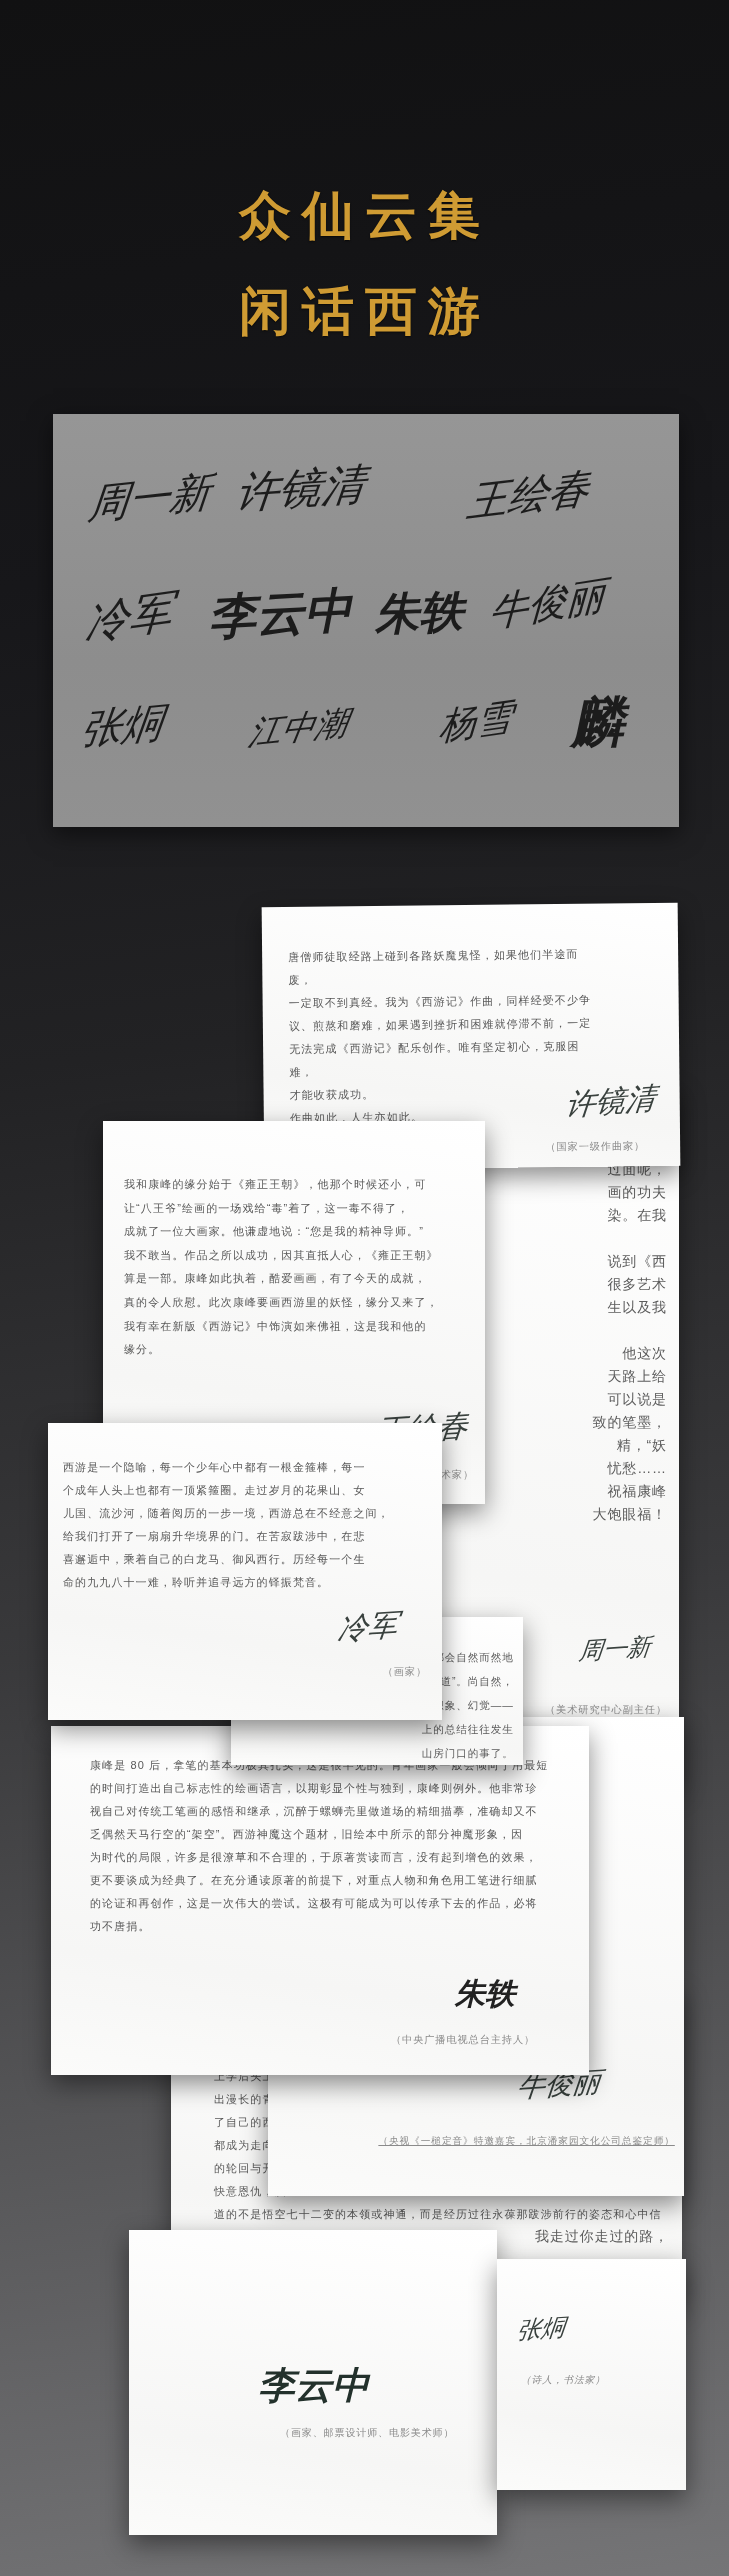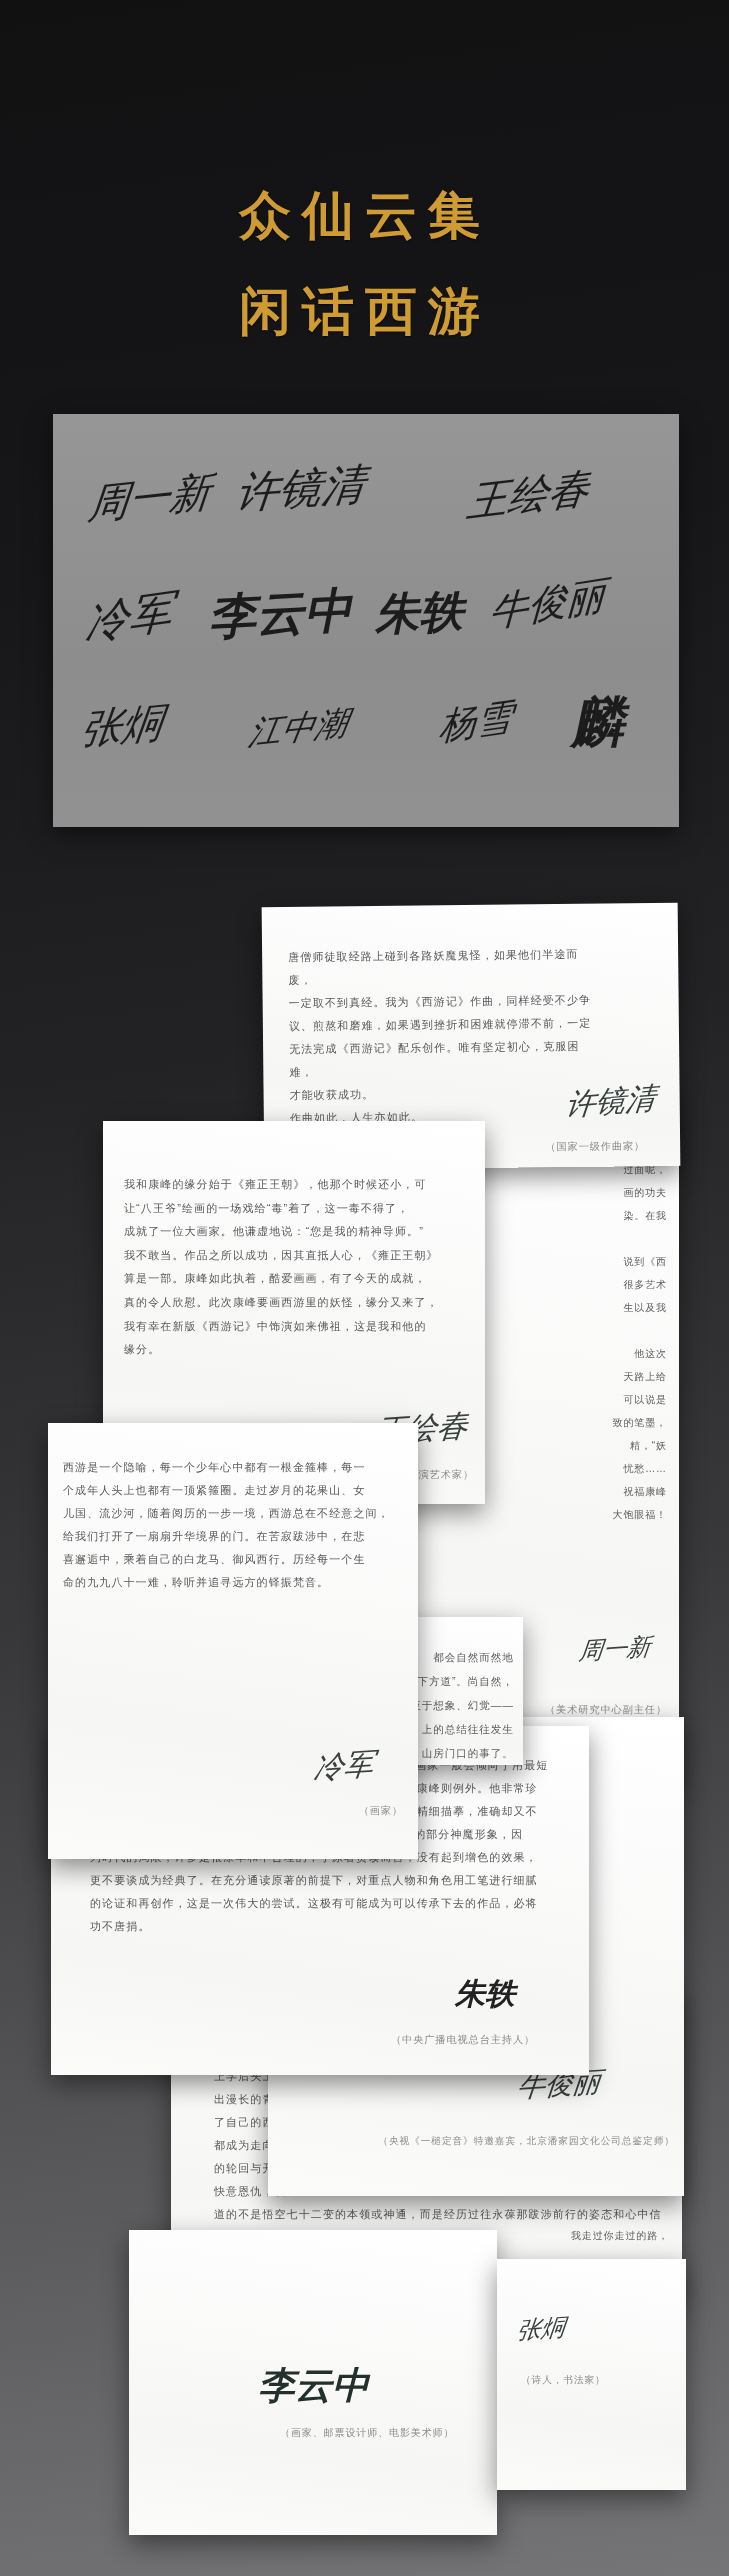--- a/index.html
+++ b/index.html
@@ -28,21 +28,21 @@
   .card{
     position:absolute;background:linear-gradient(188deg,#ffffff,#f6f6f5 70%,#fbfbfa);
     box-shadow:0 9.2px 24px rgba(0,0,0,.45);
   }
   .body{
     position:absolute;white-space:pre-line;color:#585858;
     font-size:11px;letter-spacing:1.1px;
   }
   .frag{
     position:absolute;white-space:pre-line;color:#5c5c5c;
-    font-size:10px;letter-spacing:0.9px;text-align:right;
+    font-size:14px;letter-spacing:0.9px;text-align:right;
   }
   .sig{position:absolute;white-space:nowrap;color:#39413e;font-style:italic;}
   .hand{transform:rotate(-4deg) skewX(-10deg);}
   .cap{position:absolute;white-space:nowrap;color:#8a8a8a;font-size:10.2px;letter-spacing:0.9px;}
 
   
   #card-a{left:263px;top:905px;width:416px;height:263px;z-index:6;transform:rotate(-0.6deg);}
   #card-a .body{left:26px;top:39px;width:310px;line-height:23px;}
   #card-a .sig{right:24px;bottom:44px;font-size:30px;}
   #card-a .cap{right:35px;bottom:13px;}
@@ -50,50 +50,50 @@
   #card-b{left:103px;top:1121px;width:382px;height:383px;z-index:7;}
   #card-b .body{left:21px;top:52px;width:340px;line-height:23.6px;}
   #card-b .sig{right:16.6px;bottom:54px;font-size:31px;}
   #card-b .cap{right:11px;bottom:22px;}
   
   #card-c{left:404px;top:1086px;width:275px;height:699px;z-index:1;}
   #card-c .frag{right:12px;top:72px;line-height:23px;}
   #card-c .sig{right:28px;top:547px;font-size:24px;}
   #card-c .cap{right:12px;top:617px;}
   
-  #card-d{left:48px;top:1423px;width:370px;height:436px;z-index:8;}
+  #card-d{left:48px;top:1423px;width:370px;height:297px;z-index:8;padding-left:24px;}
   #card-d .body{left:15px;top:33px;width:342px;line-height:23px;}
   #card-d .sig{right:44px;bottom:72px;font-size:30px;}
   #card-d .cap{right:15px;bottom:41px;}
   
   #card-e{left:231px;top:1617px;width:292px;height:148px;z-index:5;}
   #card-e .frag{right:9.2px;top:28px;line-height:24px;font-size:10.6px;}
   
   #card-f{left:51px;top:1726px;width:538px;height:349px;z-index:4;}
   #card-f .body{left:39px;top:28px;width:462px;line-height:23px;}
   #card-f .sig{right:74px;top:248px;font-size:30px;font-weight:700;color:#222;}
   #card-f .cap{left:340px;top:307px;}
   
   #card-g{left:268px;top:1717px;width:416px;height:479px;z-index:3;}
   #card-g .frag{right:11px;top:103px;line-height:23px;}
   #card-g .sig{right:83px;top:349px;font-size:28px;}
-  #card-g .cap{right:9.2px;top:418px;font-size:9.7px;}
+  #card-g .cap{right:9.2px;top:418px;font-size:9.7px;text-decoration:underline;}
   
   #card-h{left:171px;top:1987px;width:511px;height:314px;z-index:2;}
   #card-h .body{left:43px;top:78px;width:457px;line-height:23px;}
   #card-h .frag{right:13px;top:238px;line-height:22px;}
   
   #card-i{left:129px;top:2230px;width:368px;height:305px;z-index:9;}
   #card-i .body{left:21px;top:31px;width:331px;line-height:24px;font-size:10.2px;}
   #card-i .sig{left:129px;top:131px;font-size:37px;font-weight:700;color:#23312c;}
   #card-i .cap{left:151px;top:196px;font-size:10px;}
   
   #card-j{left:497px;top:2259px;width:189px;height:231px;z-index:10;}
   #card-j .sig{left:20.3px;top:54px;font-size:24px;}
-  #card-j .cap{left:24px;top:115px;font-size:9.7px;}
+  #card-j .cap{left:24px;top:115px;font-size:9.7px;font-style:italic;}
 </style>
 </head>
 <body>
 
 <div id="stage">
 
   <div class="title" id="title2">闲话西游</div>
   <div class="title" id="title1">众仙云集</div>
 
   <div id="board">

